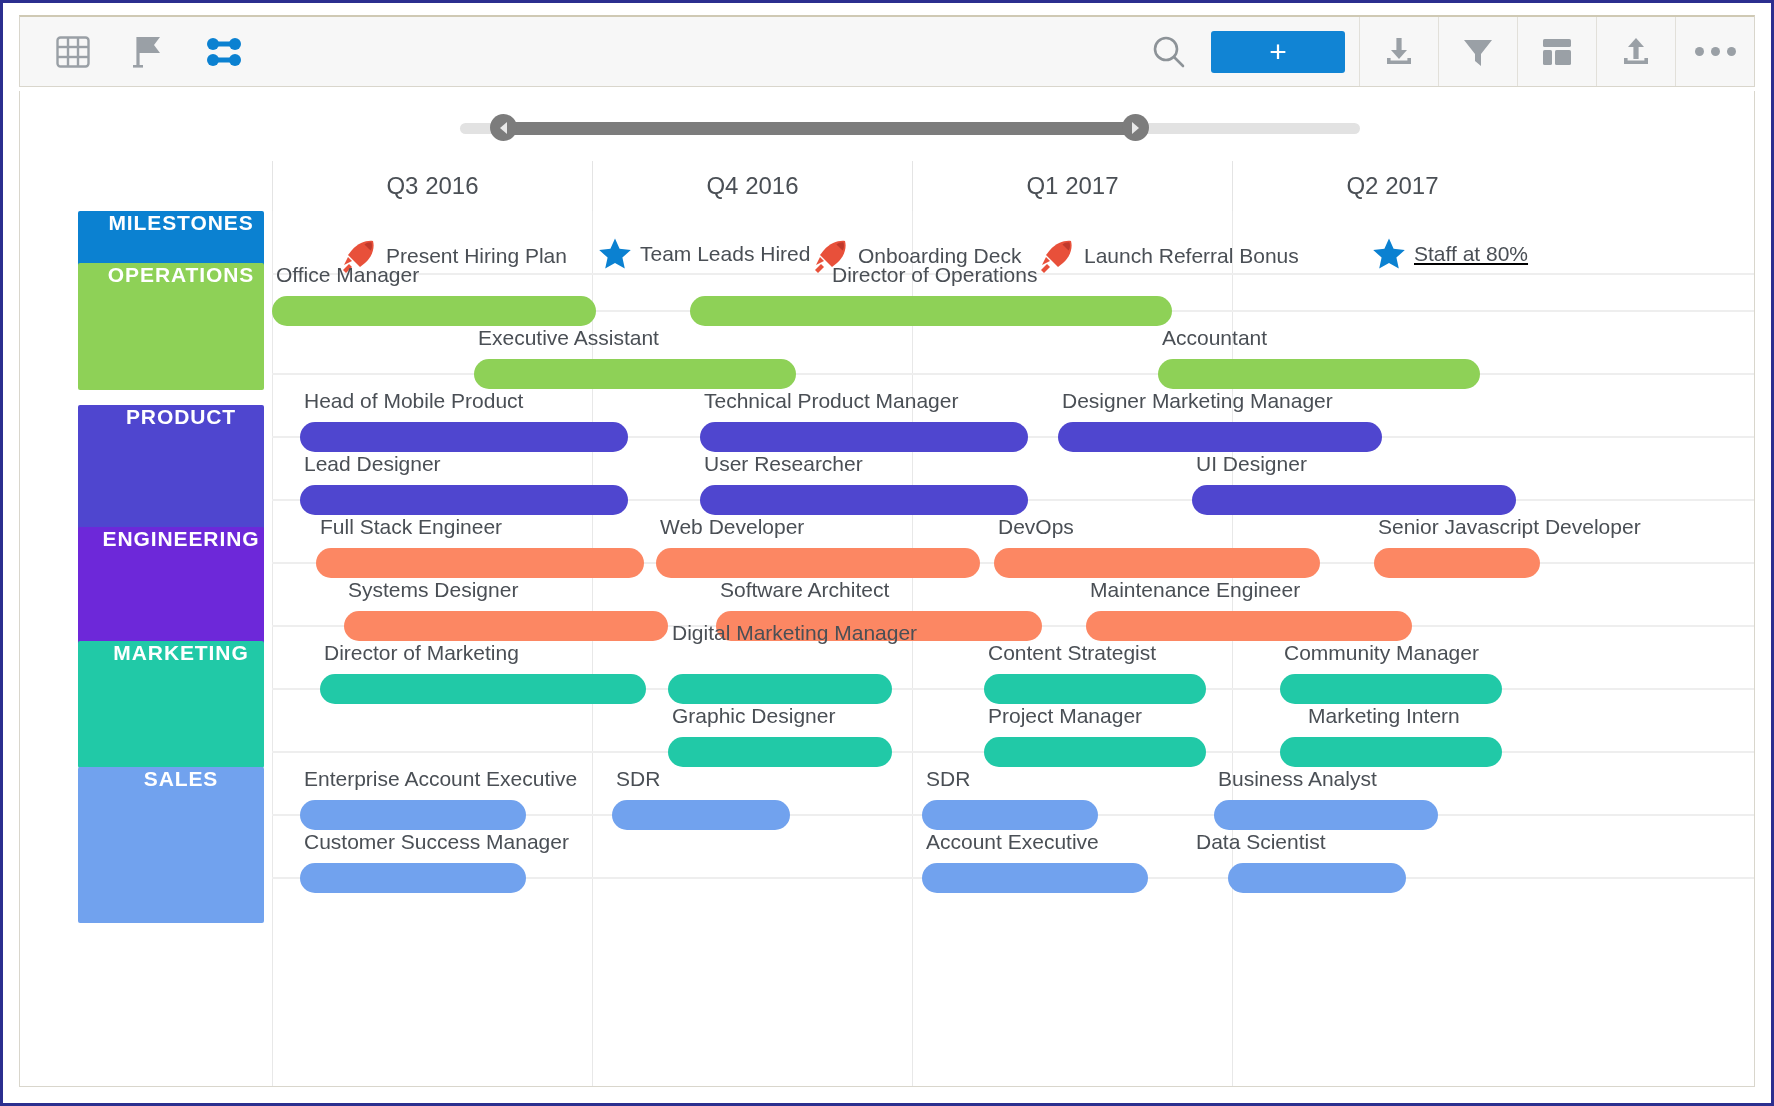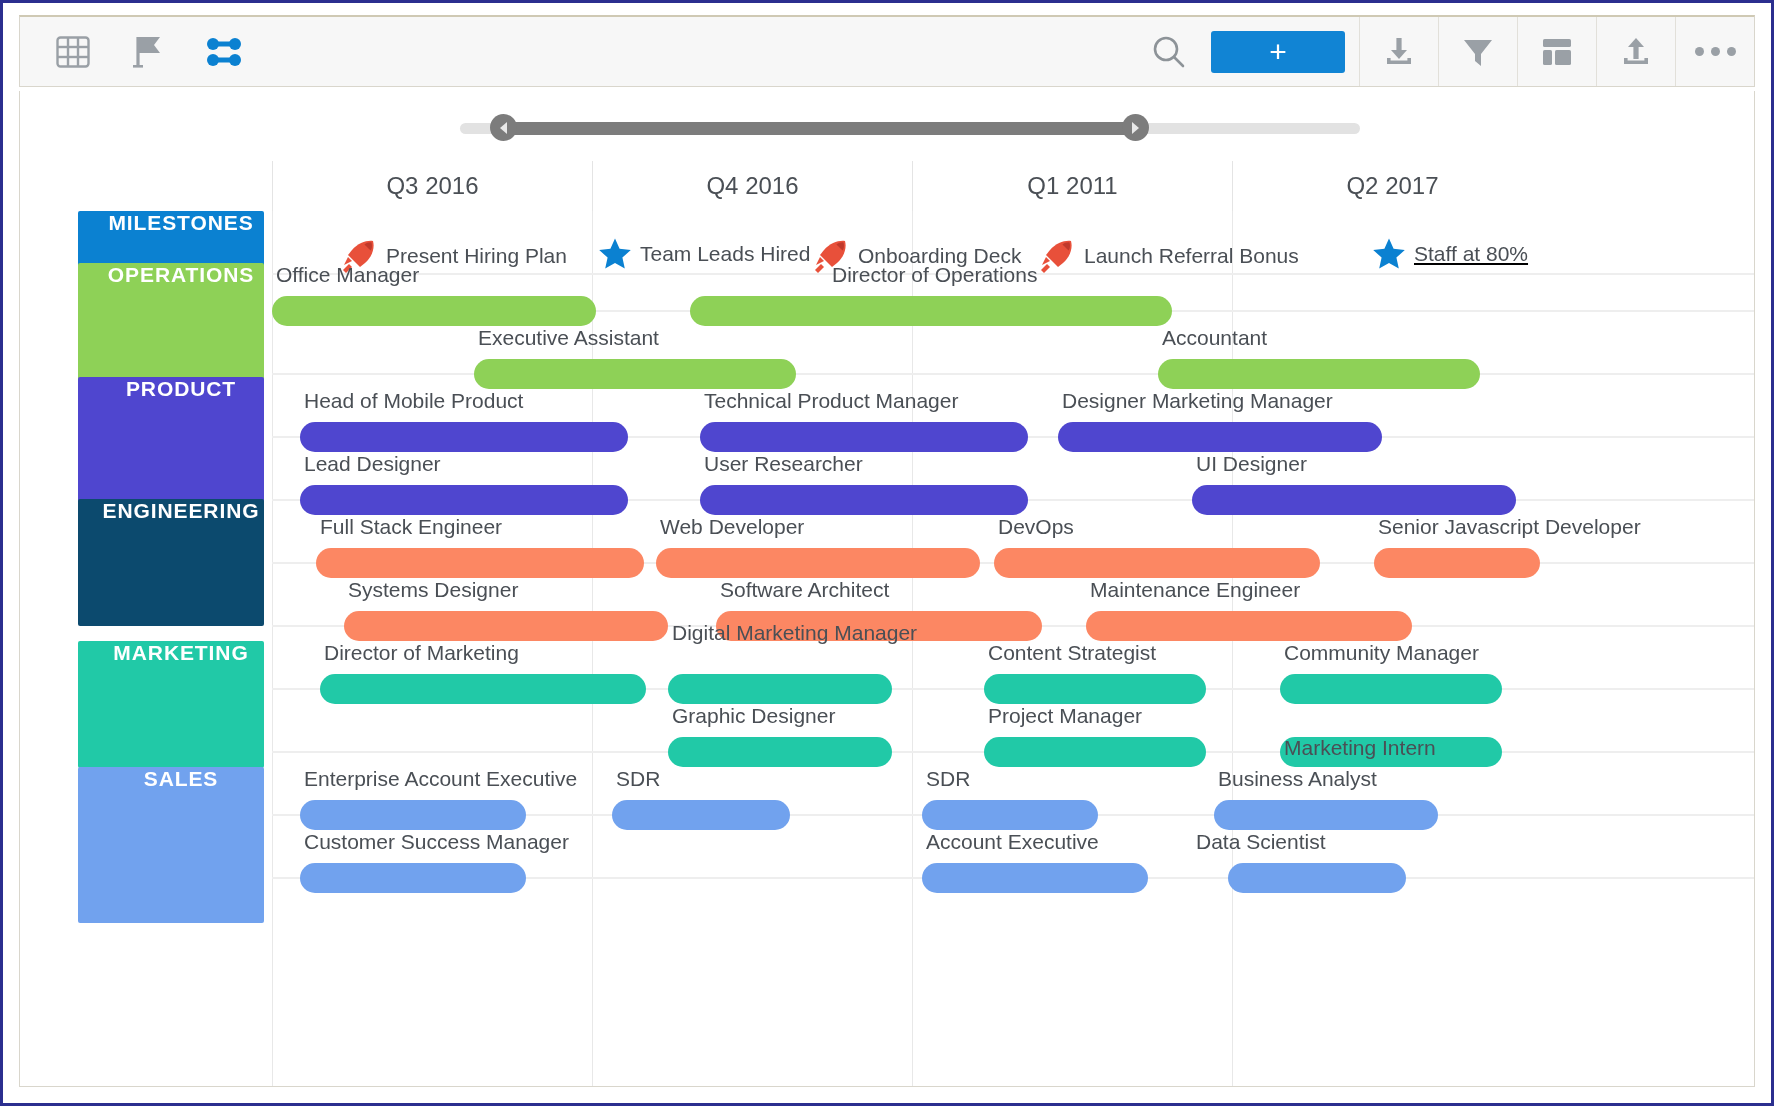--- a/index.html
+++ b/index.html
@@ -213,35 +213,35 @@
           <span class="ar"></span>
         </div>
       <div class="handle right">
           <span class="ar"></span>
         </div>
     </div>
 
     <div class="grid-head" id="gridhead">
         <div class="col-head" style="left: 0px; width: 320px;">Q3 2016</div>
         <div class="col-head" style="left: 320px; width: 320px;">Q4 2016</div>
-        <div class="col-head" style="left: 640px; width: 320px;">Q1 2011</div>
+        <div class="col-head" style="left: 640px; width: 320px;">Q1 2017</div>
         <div class="col-head" style="left: 960px; width: 320px;">Q2 2017</div>
       </div>
 
     <div class="side" id="sidebar">
         <div class="chip" style="top: 0px; height: 104px; background: rgb(11, 129, 209);">
           <span>MILESTONES</span>
         </div>
         <div class="chip" style="top: 52px; height: 127px; background: rgb(142, 209, 87);">
           <span>OPERATIONS</span>
         </div>
-        <div class="chip" style="top: 166px; height: 127px; background: rgb(79, 70, 207);">
+        <div class="chip" style="top: 194px; height: 127px; background: rgb(79, 70, 207);">
           <span>PRODUCT</span>
         </div>
-        <div class="chip" style="top: 288px; height: 127px; background: #0c4a6e;">
+        <div class="chip" style="top: 316px; height: 127px; background: #6d28d9;">
           <span>ENGINEERING</span>
         </div>
         <div class="chip" style="top: 430px; height: 127px; background: rgb(33, 201, 167);">
           <span>MARKETING</span>
         </div>
         <div class="chip" style="top: 556px; height: 156px; background: rgb(113, 162, 238);">
           <span>SALES</span>
         </div>
       </div>
 
@@ -338,21 +338,21 @@
         <div class="bar" style="left: 712px; width: 222px; top: 463px; background: rgb(33, 201, 167);"></div>
         <div class="bar-label" style="left: 716px; top: 430px;">Content Strategist</div>
         <div class="bar" style="left: 1008px; width: 222px; top: 463px; background: rgb(33, 201, 167);"></div>
         <div class="bar-label" style="left: 1012px; top: 430px;">Community Manager</div>
         <div class="rowline" style="top: 540px;"></div>
         <div class="bar" style="left: 396px; width: 224px; top: 526px; background: rgb(33, 201, 167);"></div>
         <div class="bar-label" style="left: 400px; top: 493px;">Graphic Designer</div>
         <div class="bar" style="left: 712px; width: 222px; top: 526px; background: rgb(33, 201, 167);"></div>
         <div class="bar-label" style="left: 716px; top: 493px;">Project Manager</div>
         <div class="bar" style="left: 1008px; width: 222px; top: 526px; background: rgb(33, 201, 167);"></div>
-        <div class="bar-label" style="left: 1012px; top: 493px; margin-top: 32px;">Marketing Intern</div>
+        <div class="bar-label" style="left: 1036px; top: 493px;">Marketing Intern</div>
         <div class="rowline" style="top: 603px;"></div>
         <div class="bar" style="left: 28px; width: 226px; top: 589px; background: rgb(113, 162, 238);"></div>
         <div class="bar-label" style="left: 32px; top: 556px;">Enterprise Account Executive</div>
         <div class="bar" style="left: 340px; width: 178px; top: 589px; background: rgb(113, 162, 238);"></div>
         <div class="bar-label" style="left: 344px; top: 556px;">SDR</div>
         <div class="bar" style="left: 650px; width: 176px; top: 589px; background: rgb(113, 162, 238);"></div>
         <div class="bar-label" style="left: 654px; top: 556px;">SDR</div>
         <div class="bar" style="left: 942px; width: 224px; top: 589px; background: rgb(113, 162, 238);"></div>
         <div class="bar-label" style="left: 946px; top: 556px;">Business Analyst</div>
         <div class="rowline" style="top: 666px;"></div>

